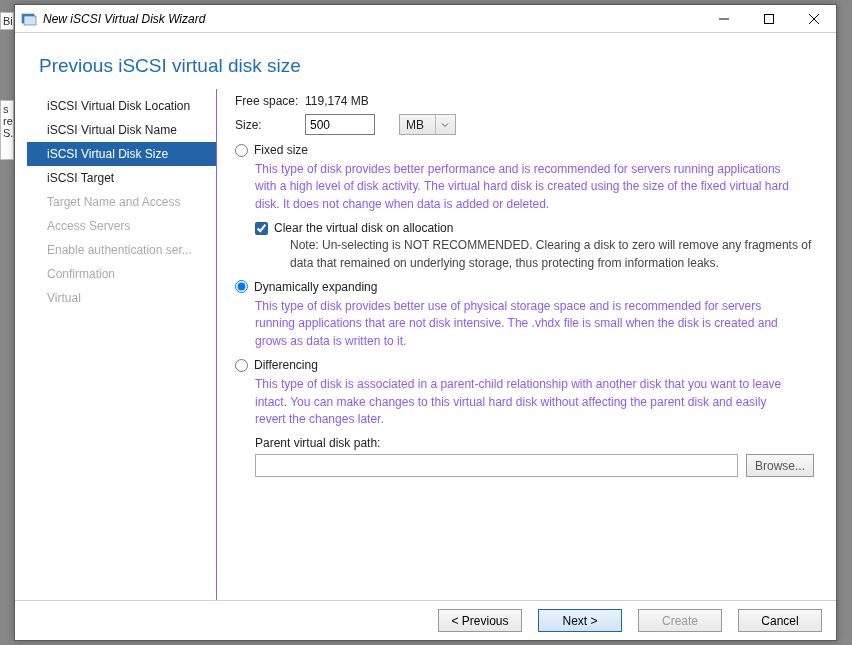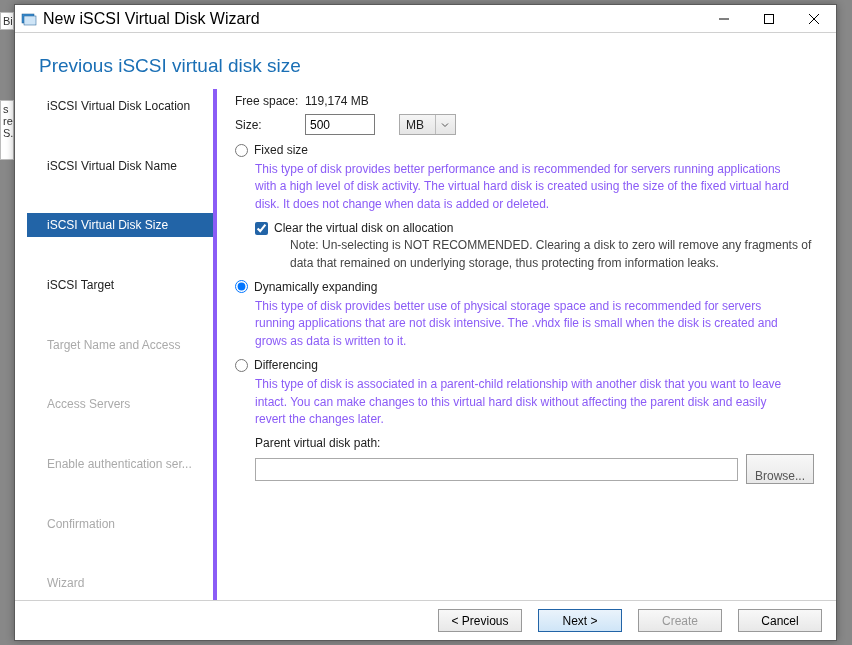--- a/index.html
+++ b/index.html
@@ -22,21 +22,21 @@
       align-items: center;
       border-bottom: 1px solid #d0d0d0;
       padding: 0 0 0 6px;
     }
     .title-icon {
       width: 16px; height: 16px;
       margin-right: 6px;
       display: inline-flex;
       align-items: center;
     }
-    .title-text { font-size: 16px; color: #000; flex: 1; }
+    .title-text { font-size: 12px; color: #000; flex: 1; font-style: italic; }
     .win-controls { display: flex; }
     .win-btn {
       width: 45px; height: 28px;
       display: flex; align-items: center; justify-content: center;
       font-size: 13px; color: #000;
     }
     .header-area {
       padding: 22px 20px 12px 24px;
     }
     .wizard-title {
@@ -45,25 +45,24 @@
       color: #1a6fb5;
     }
     .body-area {
       flex: 1;
       display: flex;
       padding: 0 12px 0 12px;
       overflow: hidden;
     }
     .sidebar {
       width: 190px;
-      border-right: 4px solid #8b5cf6;
+      border-right: 1px solid #8b5cf6;
       padding: 5px 0;
       display: flex;
       flex-direction: column;
-      gap: 36px;
     }
     .step {
       font-size: 12px;
       padding: 5px 10px 5px 20px;
       color: #222;
       white-space: nowrap;
       overflow: hidden;
       text-overflow: ellipsis;
     }
     .step.disabled { color: #aaa; }
@@ -119,21 +118,21 @@
     .path-input {
       flex: 1;
       height: 23px;
       border: 1px solid #aaa;
       padding: 0 4px;
       font-size: 12px;
       background: #fff;
     }
     .browse-btn {
       height: 23px;
-      padding: 14px 8px;
+      padding: 4px 8px;
       border: 1px solid #999;
       background: linear-gradient(#f8f8f8,#e8e8e8);
       font-size: 12px;
       color: #555;
     }
     .footer {
       border-top: 1px solid #d0d0d0;
       padding: 8px 14px;
       display: flex;
       justify-content: flex-end;
@@ -208,21 +207,21 @@
 
     <div class="sidebar">
       <div class="step">iSCSI Virtual Disk Location</div>
       <div class="step">iSCSI Virtual Disk Name</div>
       <div class="step active">iSCSI Virtual Disk Size</div>
       <div class="step">iSCSI Target</div>
       <div class="step disabled">Target Name and Access</div>
       <div class="step disabled">Access Servers</div>
       <div class="step disabled">Enable authentication ser...</div>
       <div class="step disabled">Confirmation</div>
-      <div class="step disabled">Wizard</div>
+      <div class="step disabled">Virtual</div>
     </div>
 
     <div class="content">
 
       <div class="row">
         <span class="lbl">Free space:</span>
         <span class="val">119,174 MB</span>
       </div>
 
       <div class="row">

